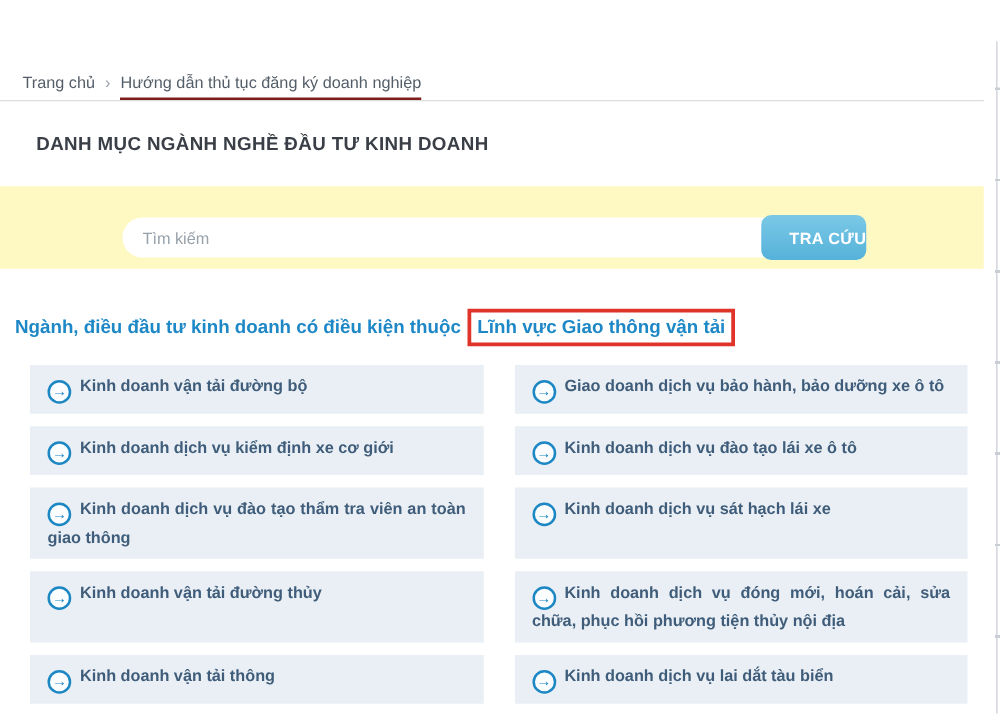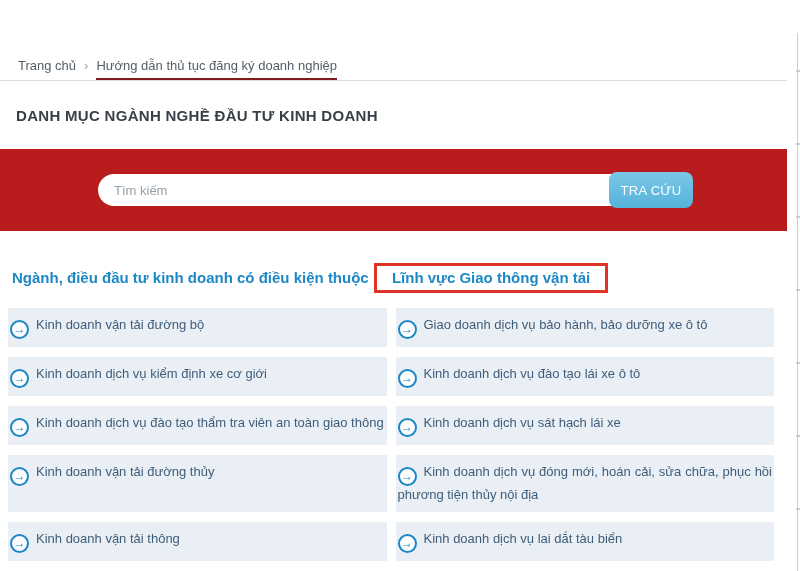--- a/index.html
+++ b/index.html
@@ -9,47 +9,47 @@
   .content { width:787px; }
 
   
   .breadcrumb { padding:10px 0 0 18px; font-size:13px; color:#545e68;
     border-bottom:1px solid #dcdcdc; white-space:nowrap; }
   .breadcrumb a { color:#545e68; text-decoration:none; display:inline-block; padding-bottom:6px; cursor:pointer;margin-top:48px; }
   .breadcrumb .sep { color:#9aa0a6; margin:0 8px; }
   .breadcrumb a.active { border-bottom:2px solid #7f1d1d; padding-bottom:5px; }
 
   
-  h1 { margin:26px 0 0 16px; font-size:15px; line-height:18px; font-weight:bold;
+  h1 { margin:26px 0 0 29px; font-size:15px; line-height:18px; font-weight:bold;
     color:#3a3f47; letter-spacing:.3px; }
 
   
-  .banner { margin-top:24px; height:82px; background:#b91c1c; position:relative; }
+  .banner { margin-top:24px; height:66px; background:#fef9c3; position:relative; }
   .searchwrap { position:absolute; left:98px; top:23px; width:595px; height:36px; }
   .searchwrap input { position:absolute; left:0; top:2px; width:565px; height:32px;
     border:none; border-radius:16px; padding:0 16px; font-size:13px; color:#333;
     outline:none; }
   .searchwrap input::placeholder { color:#97a1a9; }
   .searchwrap button { position:absolute; right:0; top:0; width:84px; height:36px;
     border:none; border-radius:8px; background:linear-gradient(#7bc8e6,#55b2da);
-    color:#fff; font-weight:normal; font-size:13px; font-family:inherit; cursor:pointer;
-    letter-spacing:.3px; }
+    color:#fff; font-weight:bold; font-size:13px; font-family:inherit; cursor:pointer;
+    letter-spacing:.3px;text-align:right; }
 
   
   .section-title { margin:32px 0 0 12px; font-size:15px; font-weight:bold;
     color:#1e88c7; line-height:20px; }
   .section-title .highlight { display:inline-block; border:3px solid #e0342a;
-    padding:2px 15px; margin-left:1px; }
+    padding:2px 5px; margin-left:1px; }
 
   
   .grid { margin:15px 13px 0 8px; display:grid; grid-template-columns:1fr 1fr;
     column-gap:9px; row-gap:10px; }
-  .cell { display:block; background:#e9eff4; padding:8px 2px; font-size:13px;
-    font-weight:normal; color:#3f5d7a; line-height:18px; text-align:justify;
-    text-decoration:none; cursor:pointer; }
+  .cell { display:block; background:#e9eff4; padding:8px 14px; font-size:13px;
+    font-weight:bold; color:#3f5d7a; line-height:18px; text-align:justify;
+    text-decoration:none; cursor:pointer;margin-left:16px; }
   .cell .ic { display:inline-block; width:19px; height:19px; border:2px solid #1d87c4;
     border-radius:50%; background:#fbfdff; color:#1d87c4; text-align:center;
     line-height:15px; font-size:12px; margin-right:7px; vertical-align:-4px; }
 
   
   .right-rule { position:absolute; right:2px; top:33px; bottom:0; width:1px;
     background:#c9ced4; }
   .right-ticks { position:absolute; right:0; top:70px; bottom:0; width:4px;
     background:repeating-linear-gradient(to bottom,#c9ced4 0 2px,transparent 2px 73px); }
 </style>

